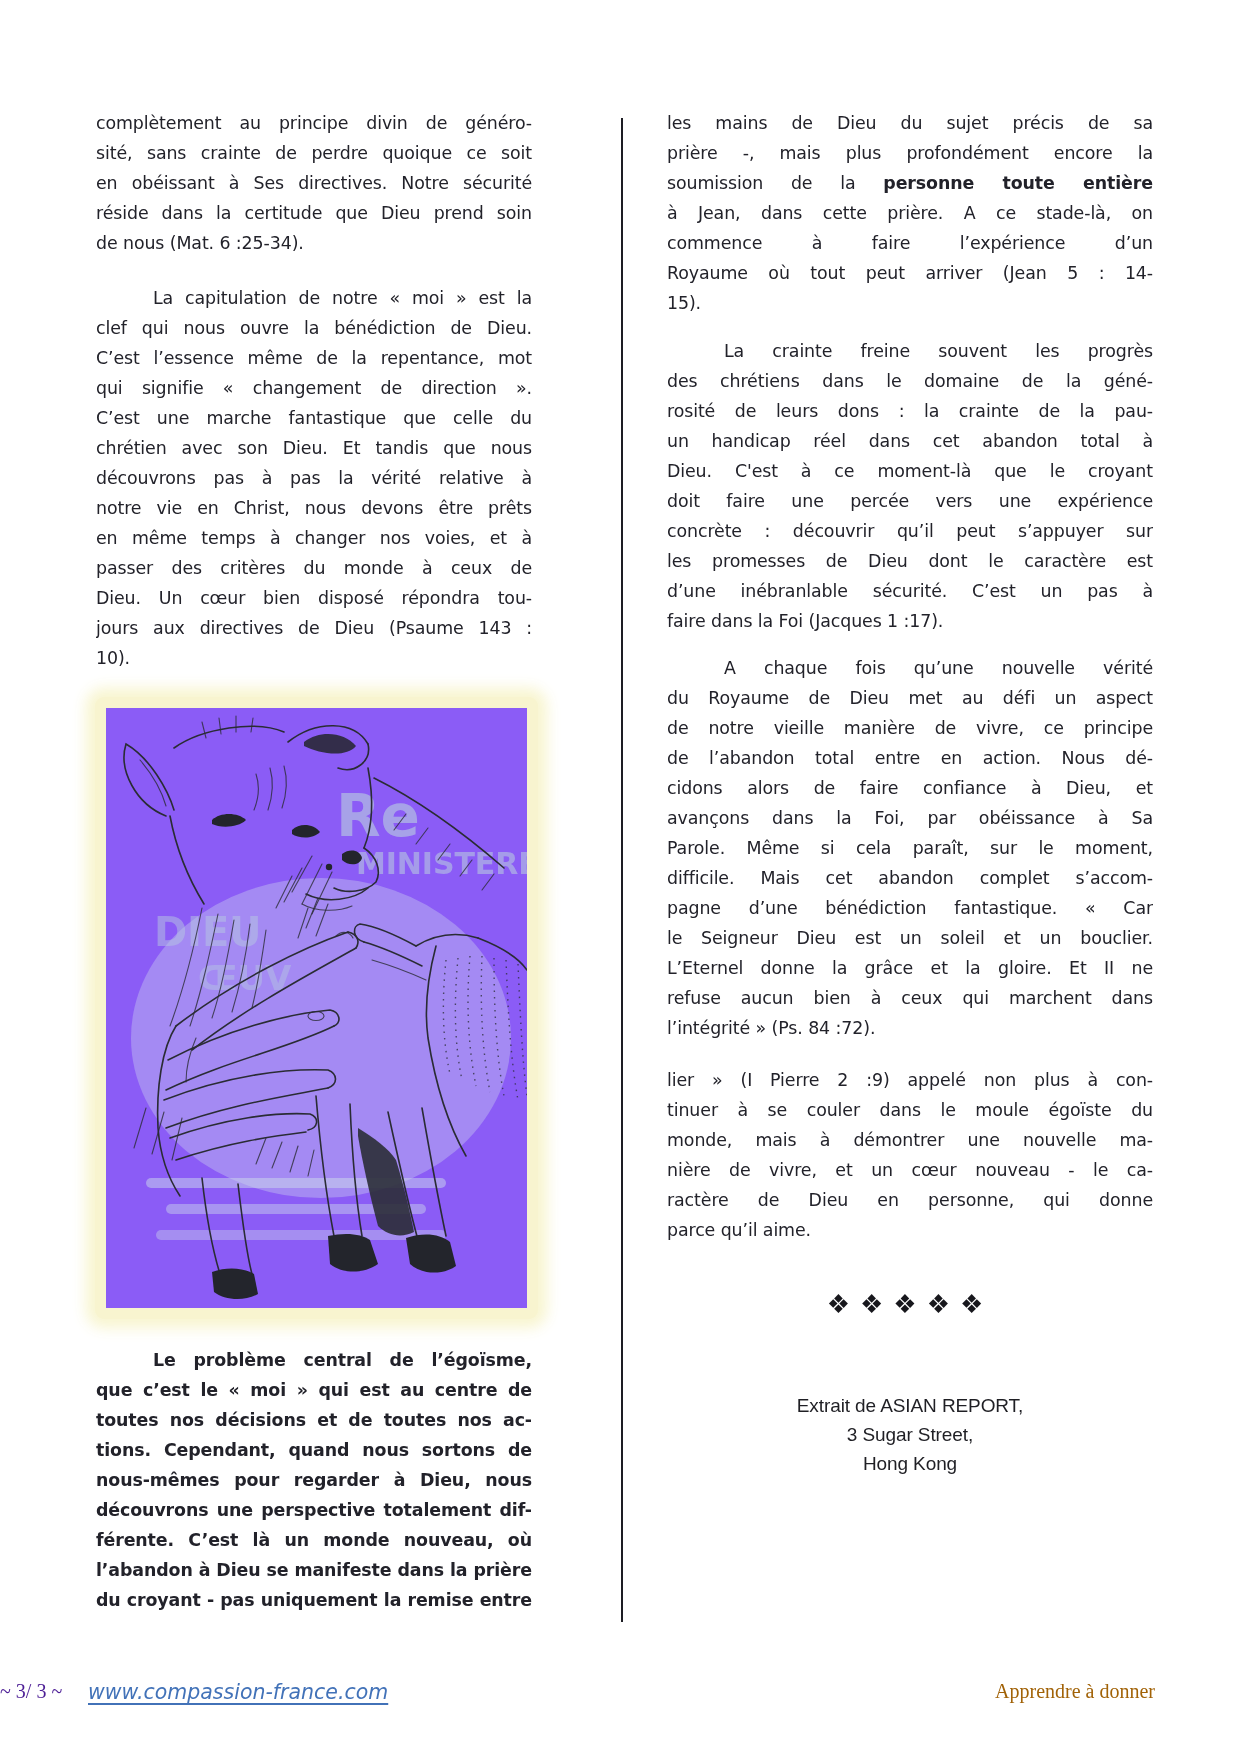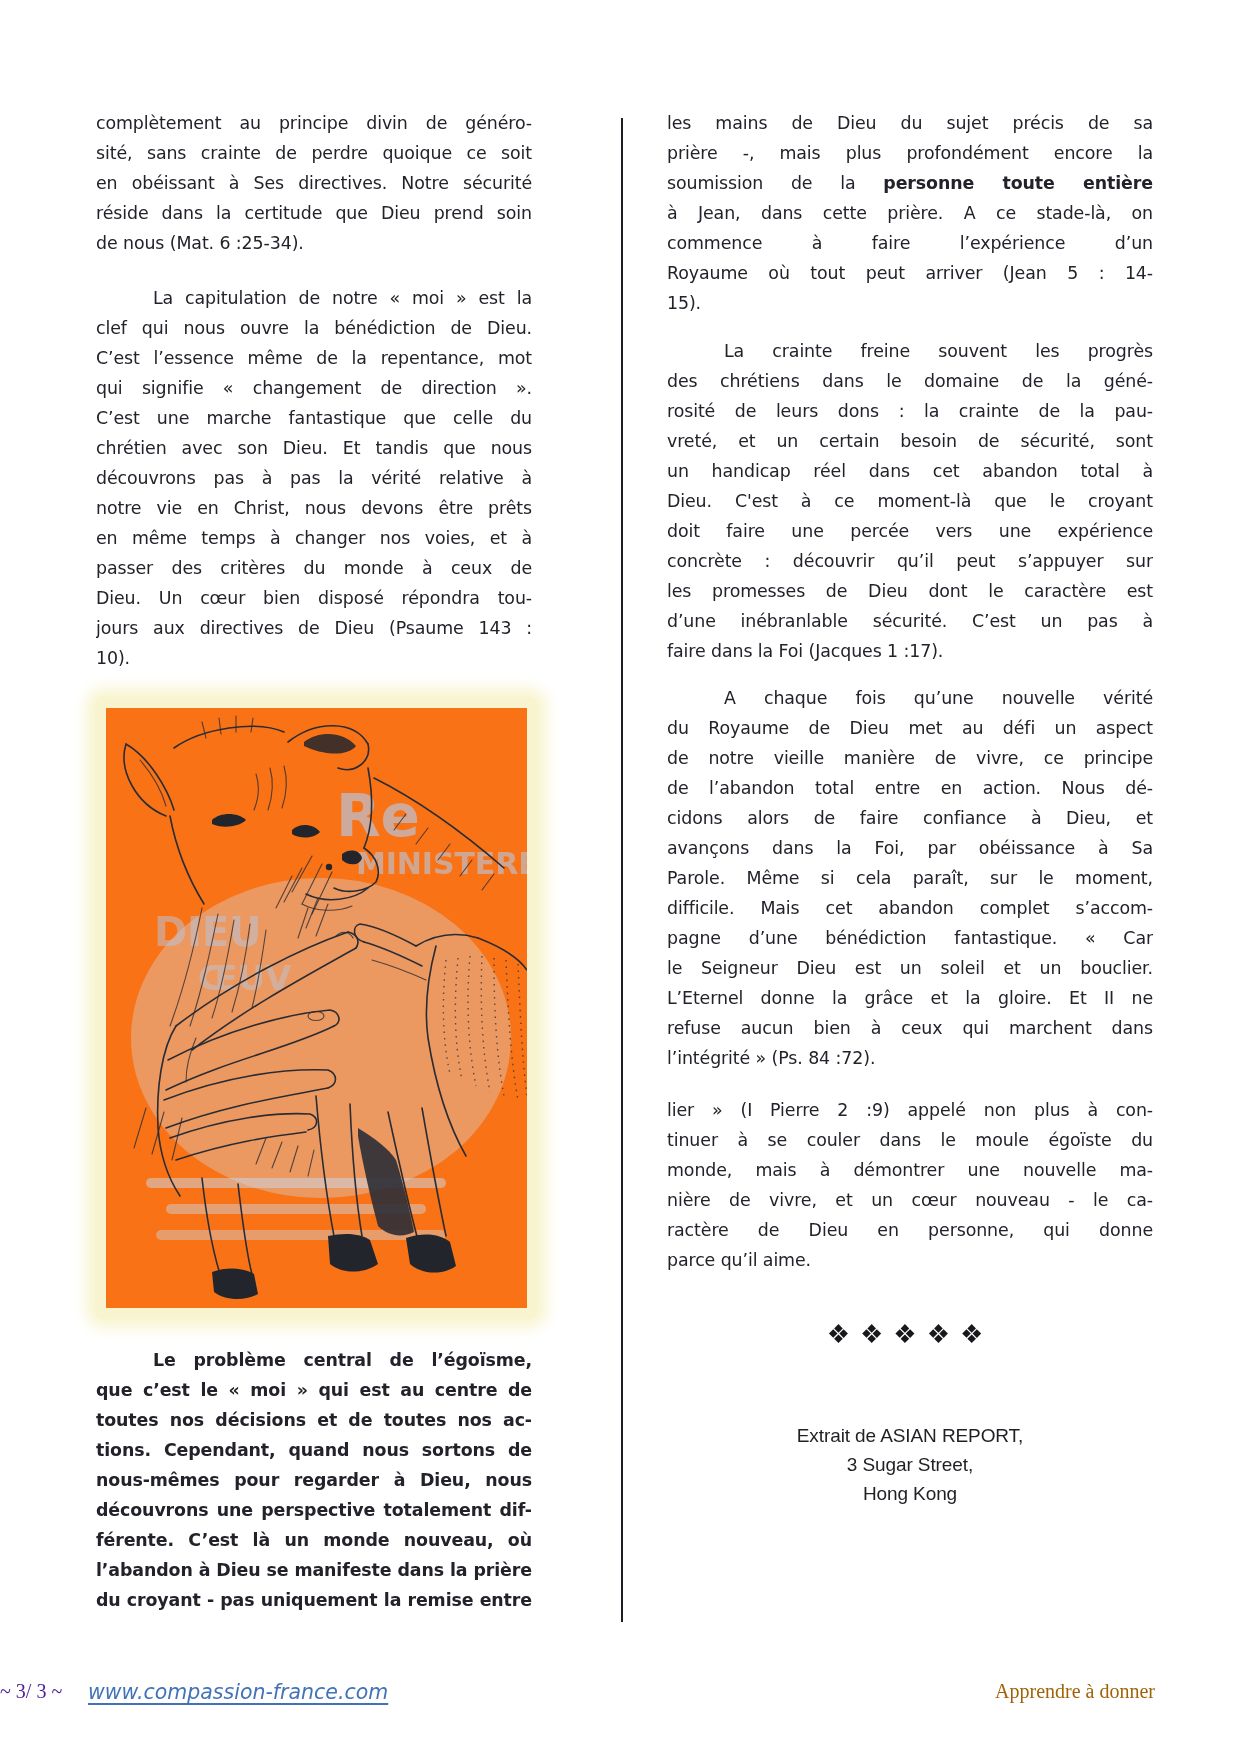--- a/index.html
+++ b/index.html
@@ -17,21 +17,21 @@
   #left-p2{margin-top:25px;}
   #left-p3{margin-top:26px;font-weight:bold;}
   #right-p2{margin-top:18px;}
   #right-p3{margin-top:17px;}
   #right-p4{margin-top:22px;}
   .figure-wrap{
     margin:24px 0 0 -1px;width:421px;
     background:#f8f4cf;border-radius:9px;padding:11px;
     box-shadow:0 0 14px 9px rgba(248,244,205,0.95);
   }
-  .figure-inner{width:421px;height:600px;background:#f97316;overflow:hidden;}
+  .figure-inner{width:421px;height:600px;background:#8b5cf6;overflow:hidden;}
   .col-rule{position:absolute;left:621px;top:118px;width:2px;height:1504px;background:#1d1d24;}
   .ornament{
     margin-top:44px;text-align:center;font-size:26px;letter-spacing:10px;
     color:#17171c;font-family:"DejaVu Sans",sans-serif;
   }
   .source{
     margin-top:72px;text-align:center;
     font-family:"Liberation Sans",sans-serif;font-size:19px;line-height:29px;color:#1f1f24;
   }
   .source .line{text-align:center;}
@@ -227,21 +227,20 @@
         <div class="line"><span>soumission de la </span><b>personne toute entière</b><span></span></div>
         <div class="line"><span>à Jean, dans cette prière. A ce stade-là, on</span></div>
         <div class="line"><span>commence à faire l’expérience d’un</span></div>
         <div class="line"><span>Royaume où tout peut arriver (Jean 5 : 14-</span></div>
         <div class="line last"><span>15).</span></div>
       </div>
     <div class="para" id="right-p2">
         <div class="line indent"><span>La crainte freine souvent les progrès</span></div>
         <div class="line"><span>des chrétiens dans le domaine de la géné-</span></div>
         <div class="line"><span>rosité de leurs dons : la crainte de la pau-</span></div>
-        <div class="line"><span>vreté, et un certain besoin de sécurité, sont</span></div>
         <div class="line"><span>un handicap réel dans cet abandon total à</span></div>
         <div class="line"><span>Dieu. C'est à ce moment-là que le croyant</span></div>
         <div class="line"><span>doit faire une percée vers une expérience</span></div>
         <div class="line"><span>concrète : découvrir qu’il peut s’appuyer sur</span></div>
         <div class="line"><span>les promesses de Dieu dont le caractère est</span></div>
         <div class="line"><span>d’une inébranlable sécurité. C’est un pas à</span></div>
         <div class="line last"><span>faire dans la Foi (Jacques 1 :17).</span></div>
       </div>
     <div class="para" id="right-p3">
         <div class="line indent"><span>A chaque fois qu’une nouvelle vérité</span></div>

